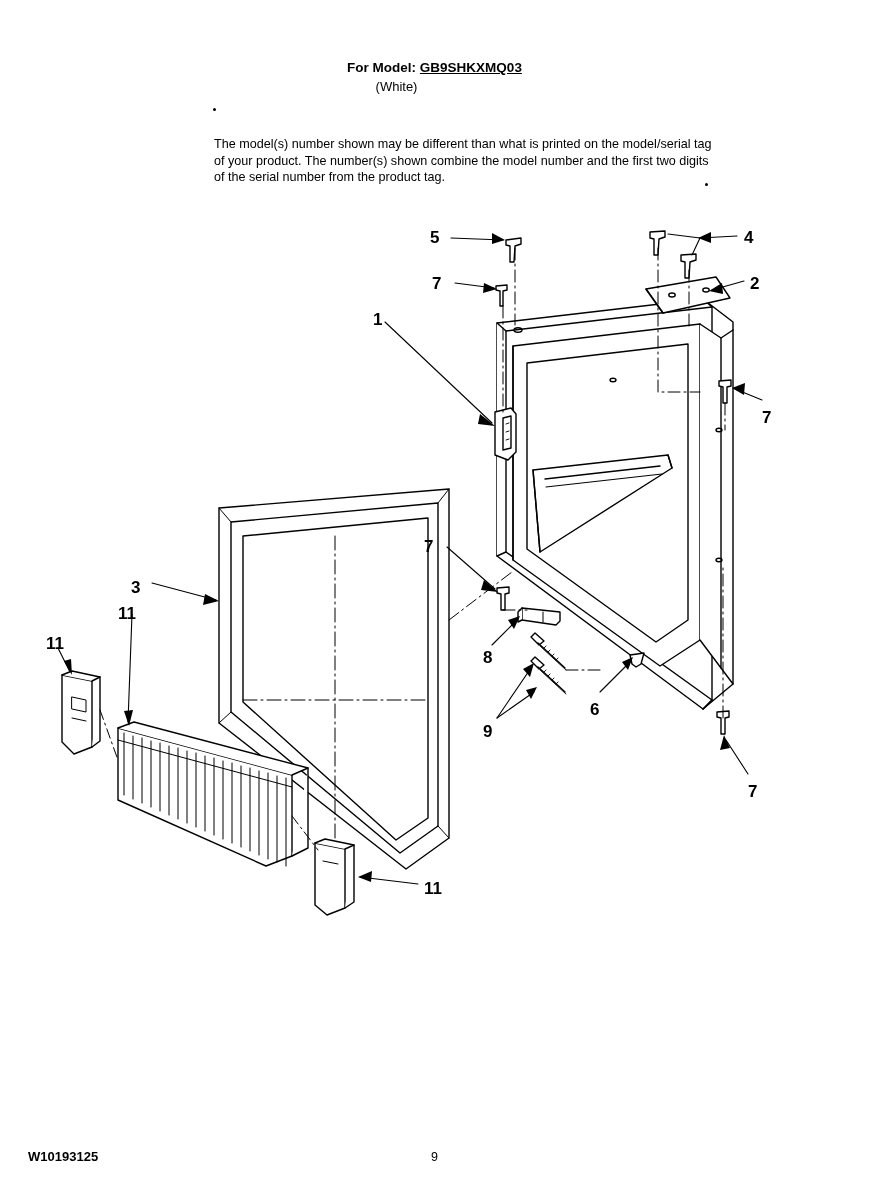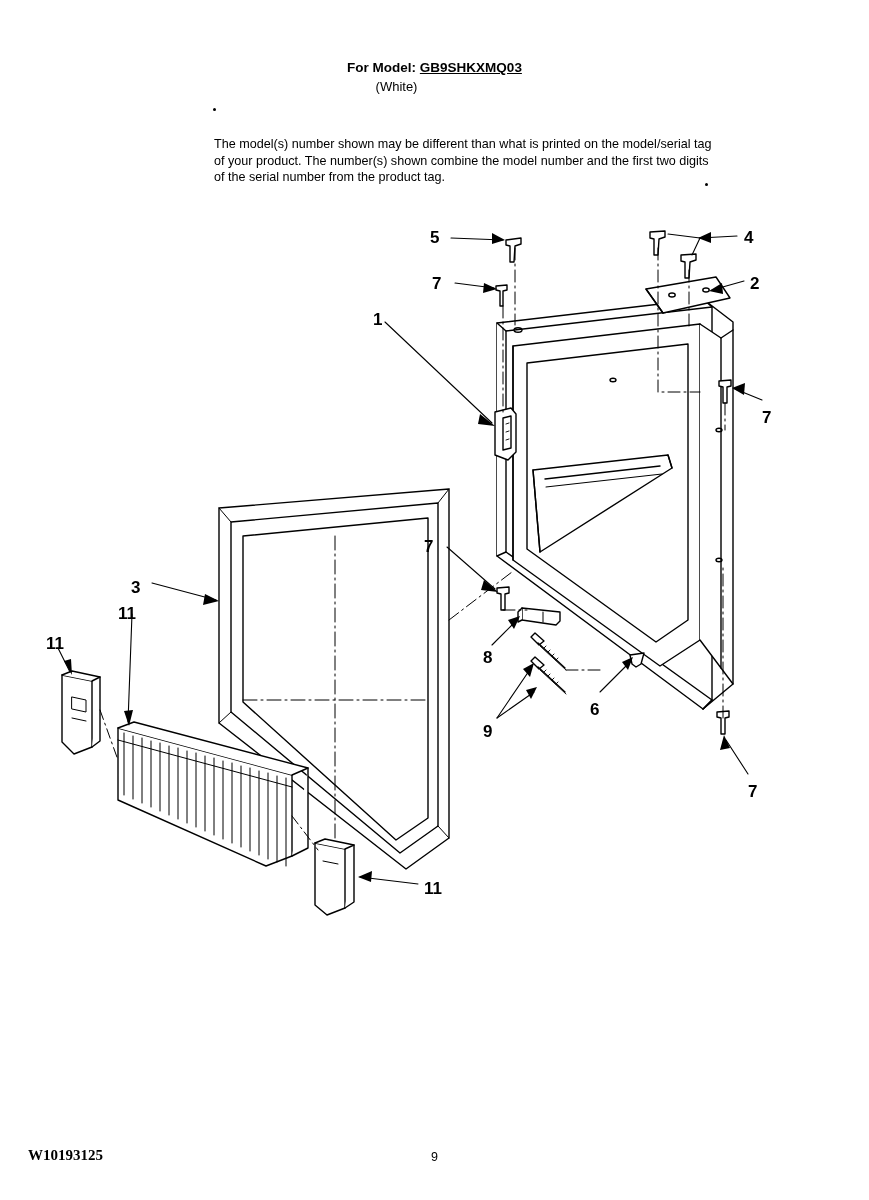--- a/index.html
+++ b/index.html
@@ -60,23 +60,22 @@
     width: 500px;
     font-size: 12.6px;
     line-height: 1.33;
     text-align: left;
     margin-top: 12px;
   }
   #footer-left {
     position: absolute;
     bottom: 36px;
     left: 28px;
-    font-size: 15px;
+    font-size: 13px;
     font-weight: bold;
-    font-family: Liberation Serif, serif;
   }
   #footer-center {
     position: absolute;
     bottom: 36px;
     left: 0;
     width: 869px;
     text-align: center;
     font-size: 12.5px;
   }
   #diagram {

